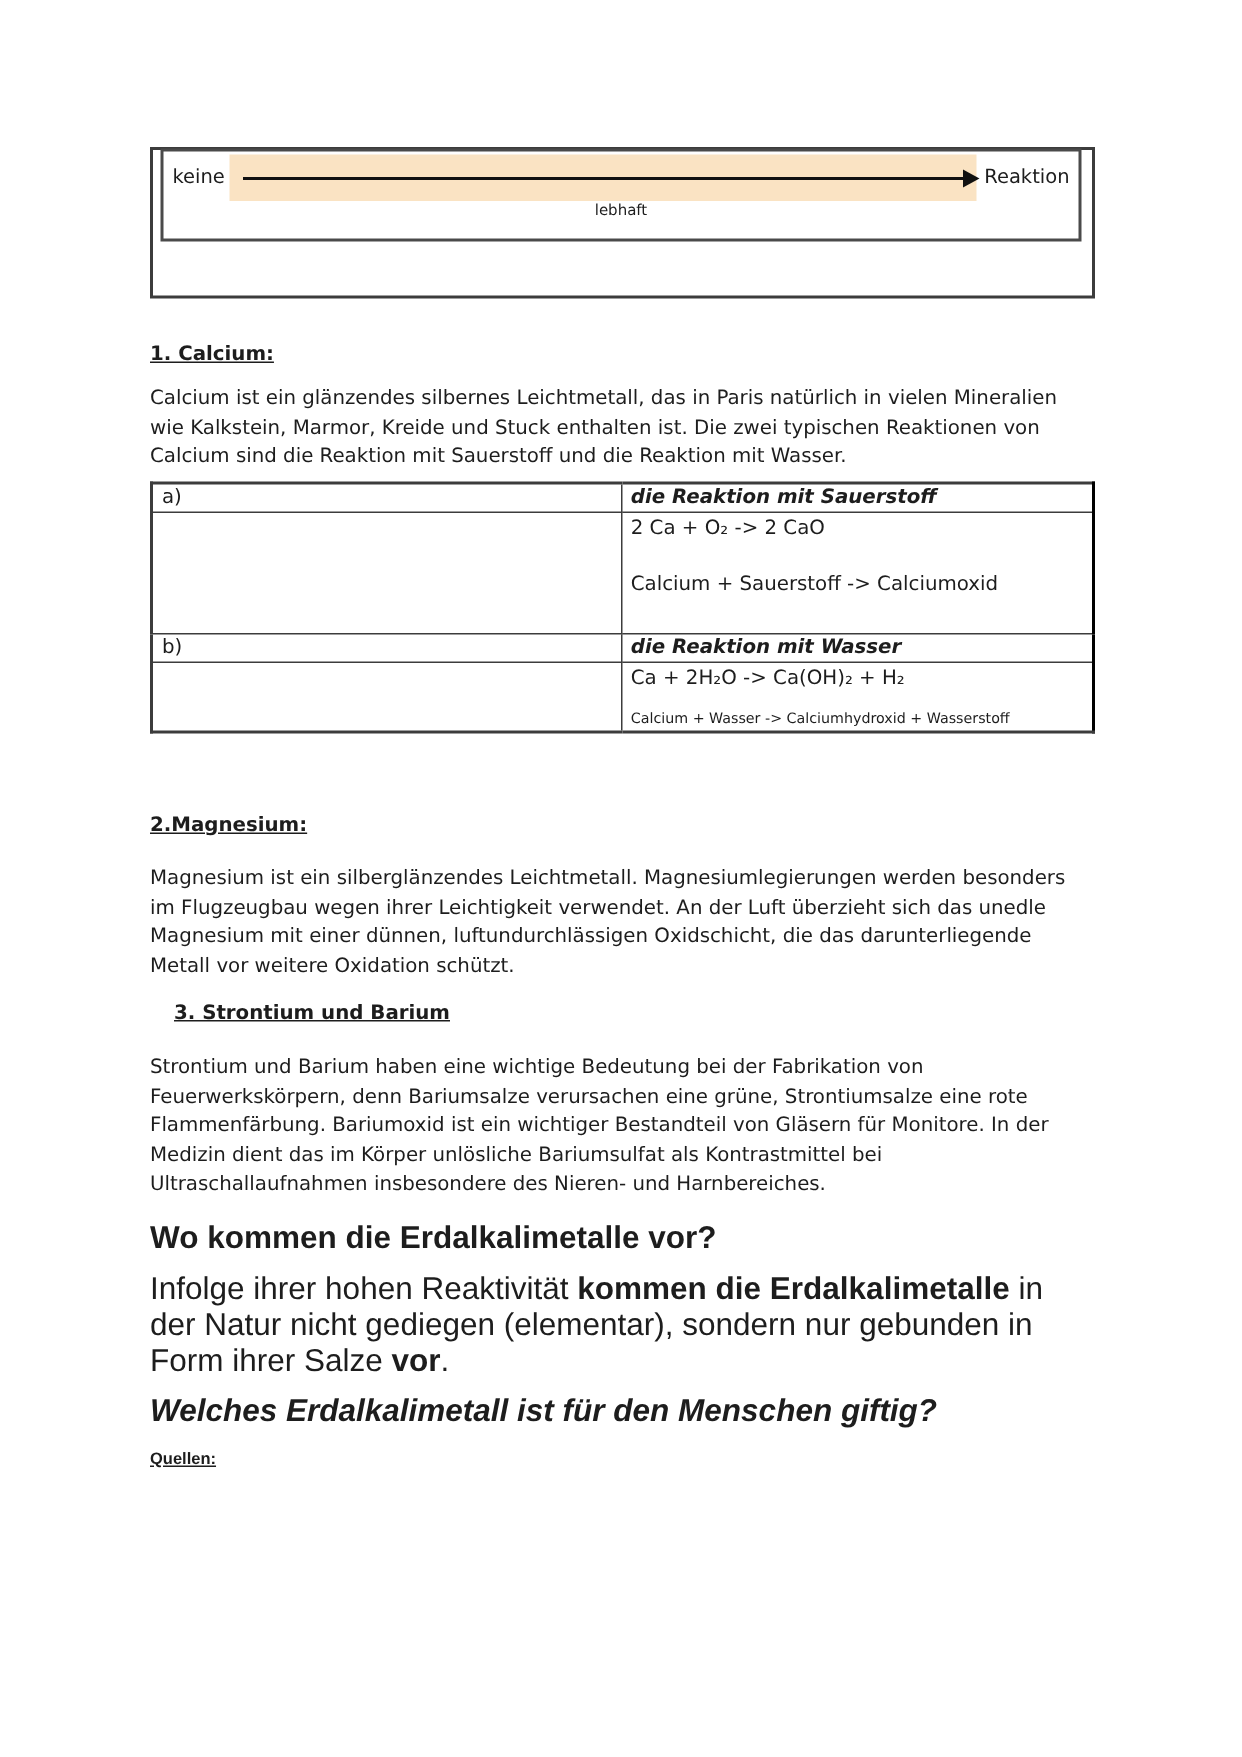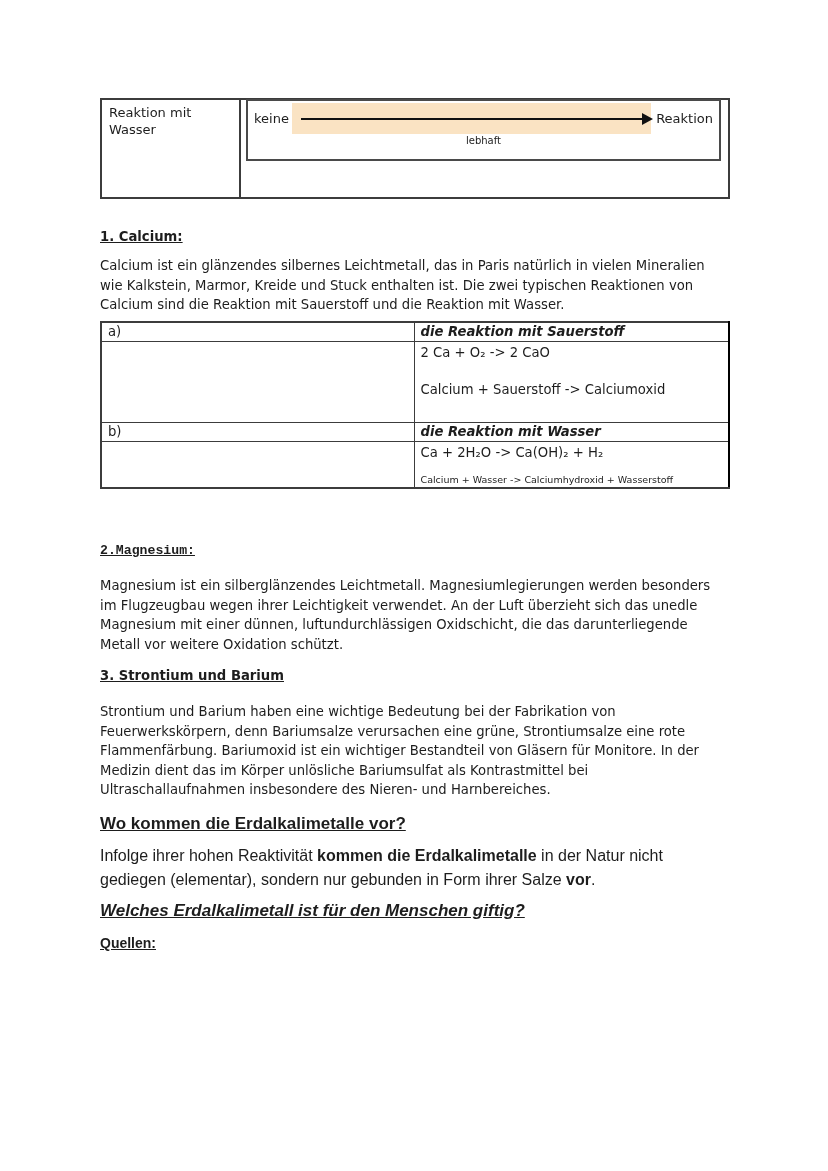--- a/index.html
+++ b/index.html
@@ -76,23 +76,23 @@
     font-weight: bold;
     text-decoration: underline;
   }
   .body-par {
     font-size: 13.2px;
     line-height: 19.5px;
     width: 624px;
   }
   .h-calcium   { margin-top: 30px; }
   .par-calcium { margin-top: 12px; }
-  .h-magnesium { margin-top: 54px; font-family: Liberation Mono, monospace; }
+  .h-magnesium { margin-top: 54px; }
   .par-magnesium { margin-top: 18px; }
-  .h-strontium { margin-top: 14px; }
+  .h-strontium { margin-top: 14px; margin-left: 16px; }
   .par-strontium { margin-top: 19px; }
 
   
   .calc-table {
     margin-top: 6px;
     width: 630px;
     border-collapse: collapse;
     table-layout: fixed;
   }
   .calc-table td {
@@ -114,51 +114,49 @@
   .ct-word-eq-small {
     font-size: 9.5px;
     margin-top: 12px;
     line-height: 12px;
   }
 
   
   .sans { font-family: "Liberation Sans", sans-serif; }
   .big-heading {
     margin-top: 14px;
-    font-size: 17px;
+    font-size: 21px;
     font-weight: bold;
-    text-decoration: underline;
   }
   .par-occurrence {
     margin-top: 10px;
-    font-size: 16px;
+    font-size: 21px;
     line-height: 24px;
     width: 626px;
   }
   .h-toxicity {
     margin-top: 9px;
     font-style: italic;
   }
   .par-toxicity {
     margin-top: 12px;
     font-style: italic;
     font-size: 15px;
     line-height: 28px;
     width: 630px;
   }
-  .h-sources { margin-top: 14px; font-size: 14px; }
+  .h-sources { margin-top: 14px; font-size: 11px; }
 </style>
 </head>
 <body>
 
 <div class="page">
   <div class="content">
 
     <div class="water-table">
-      <div class="wt-left">Reaktion mit Wasser</div>
       <div class="wt-right">
         <div class="scale-box">
           <div class="scale-row">
             <span class="scale-left-label">keine</span>
             <div class="arrow-track" style="background:#fae3c3;">
               <div class="arrow-shaft"></div>
             </div>
             <span class="scale-right-label">Reaktion</span>
           </div>
           <div class="scale-bottom-label">lebhaft</div>

